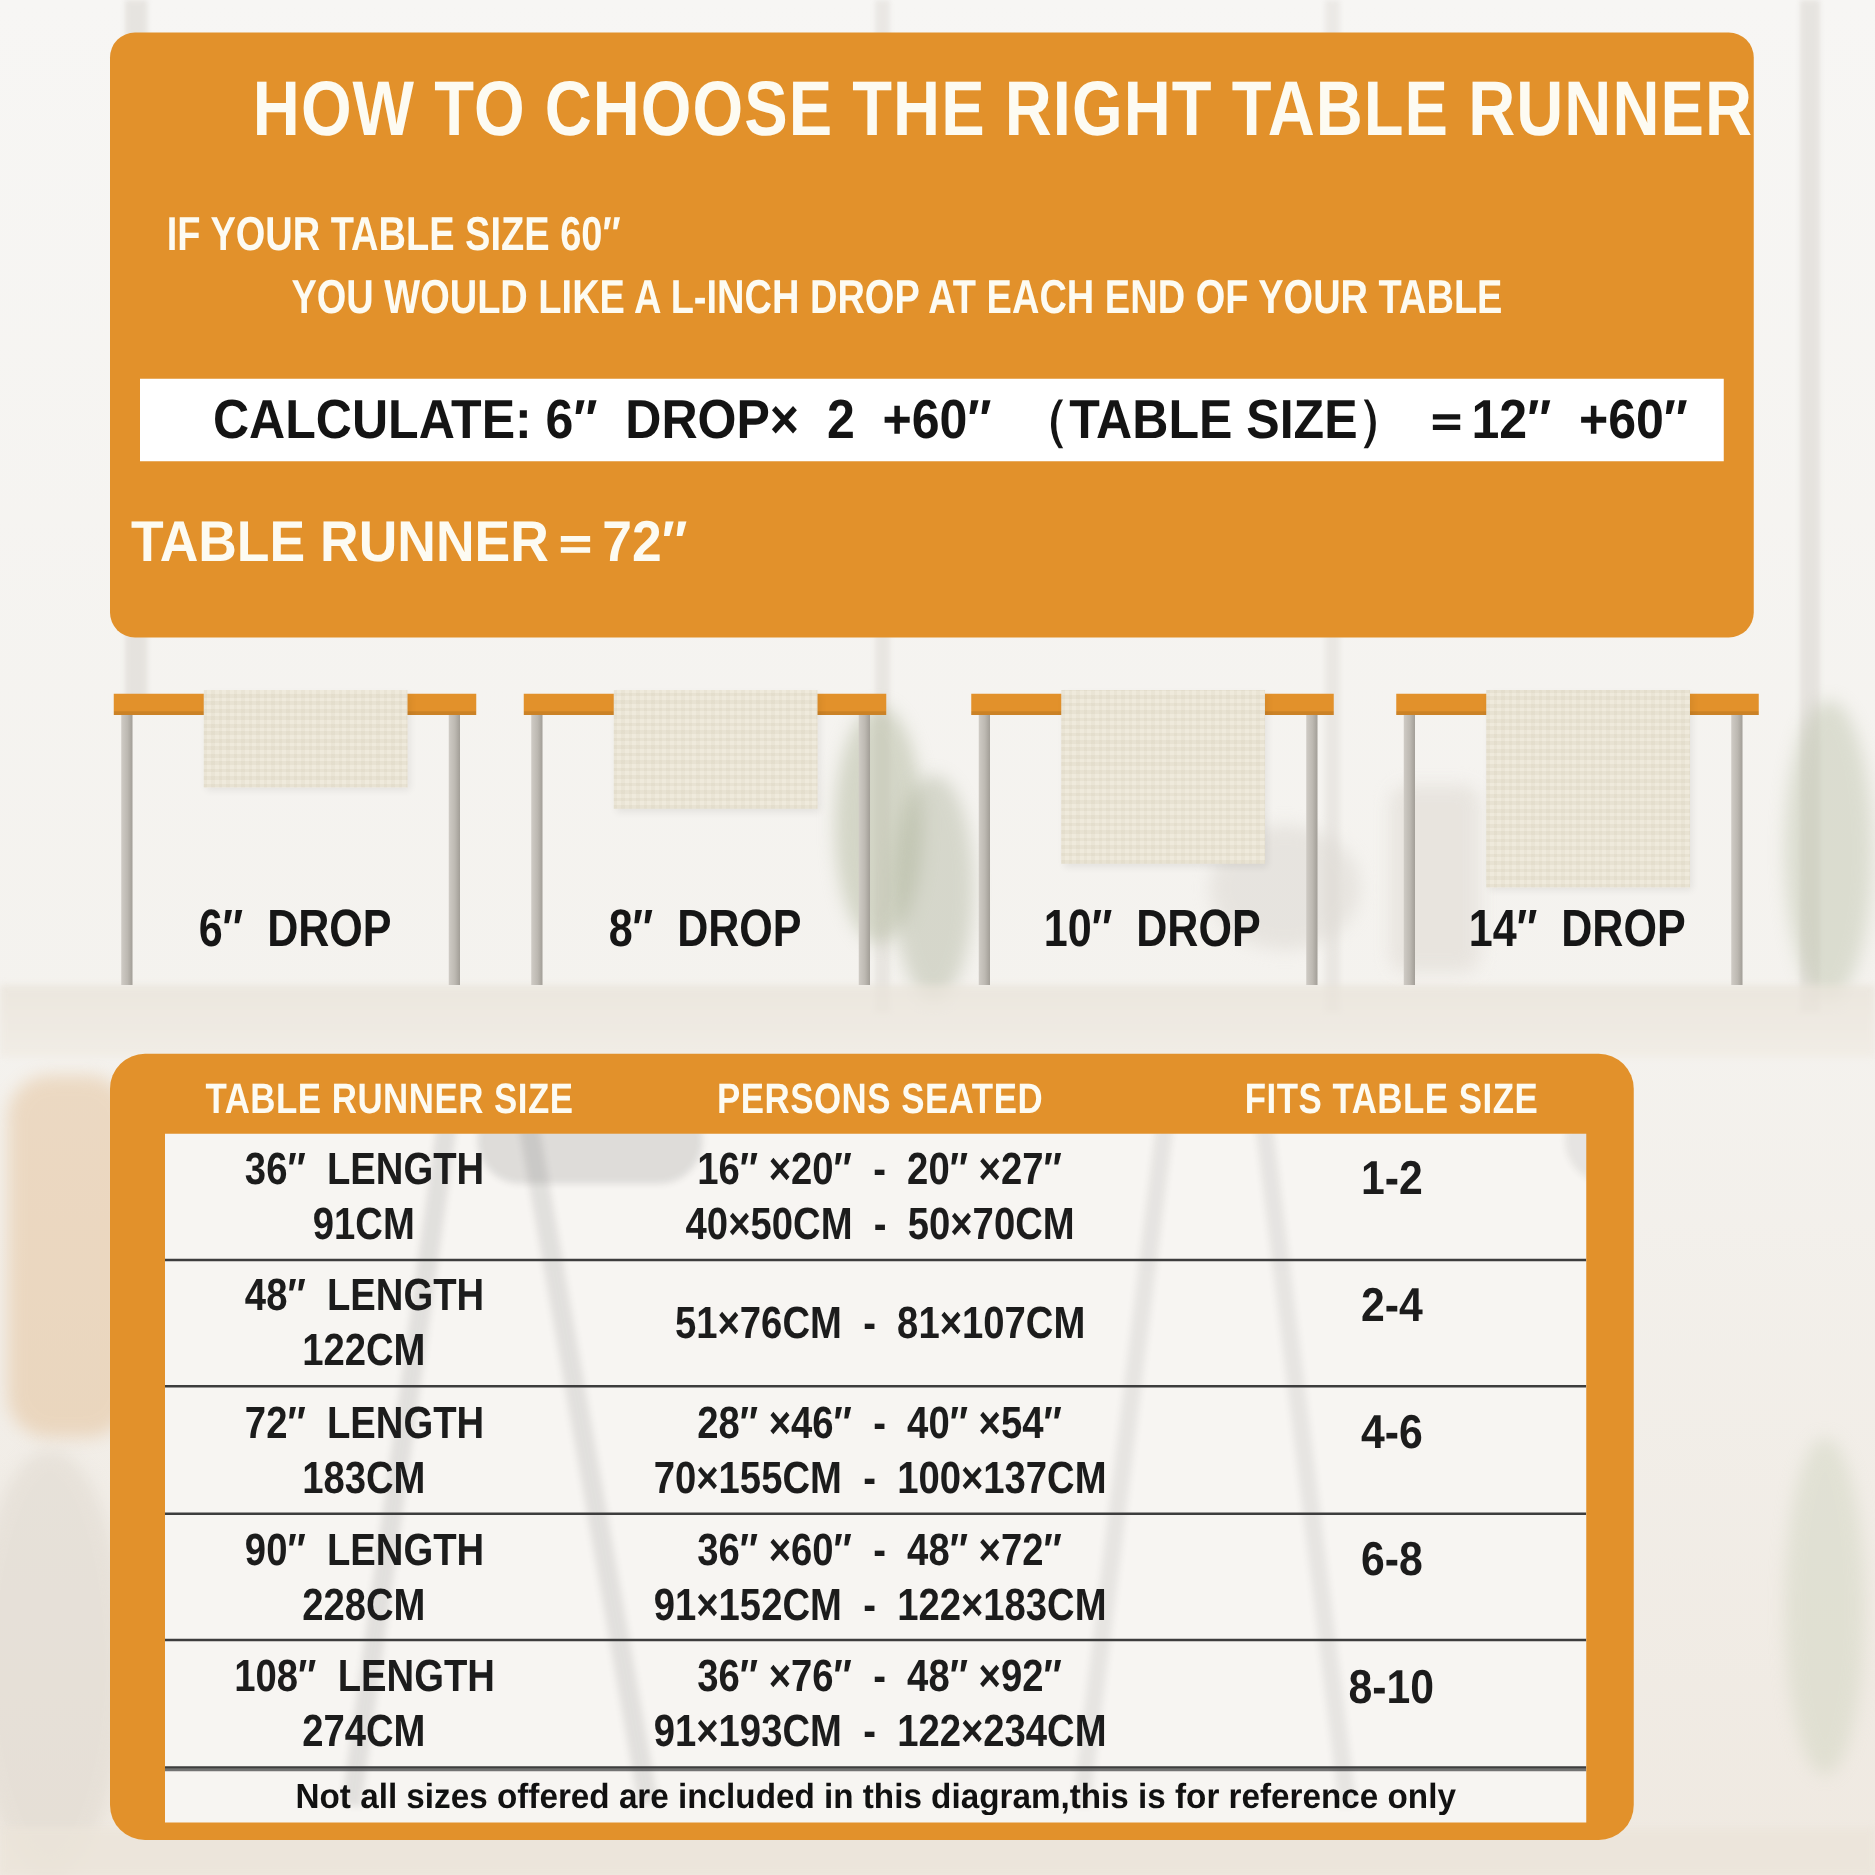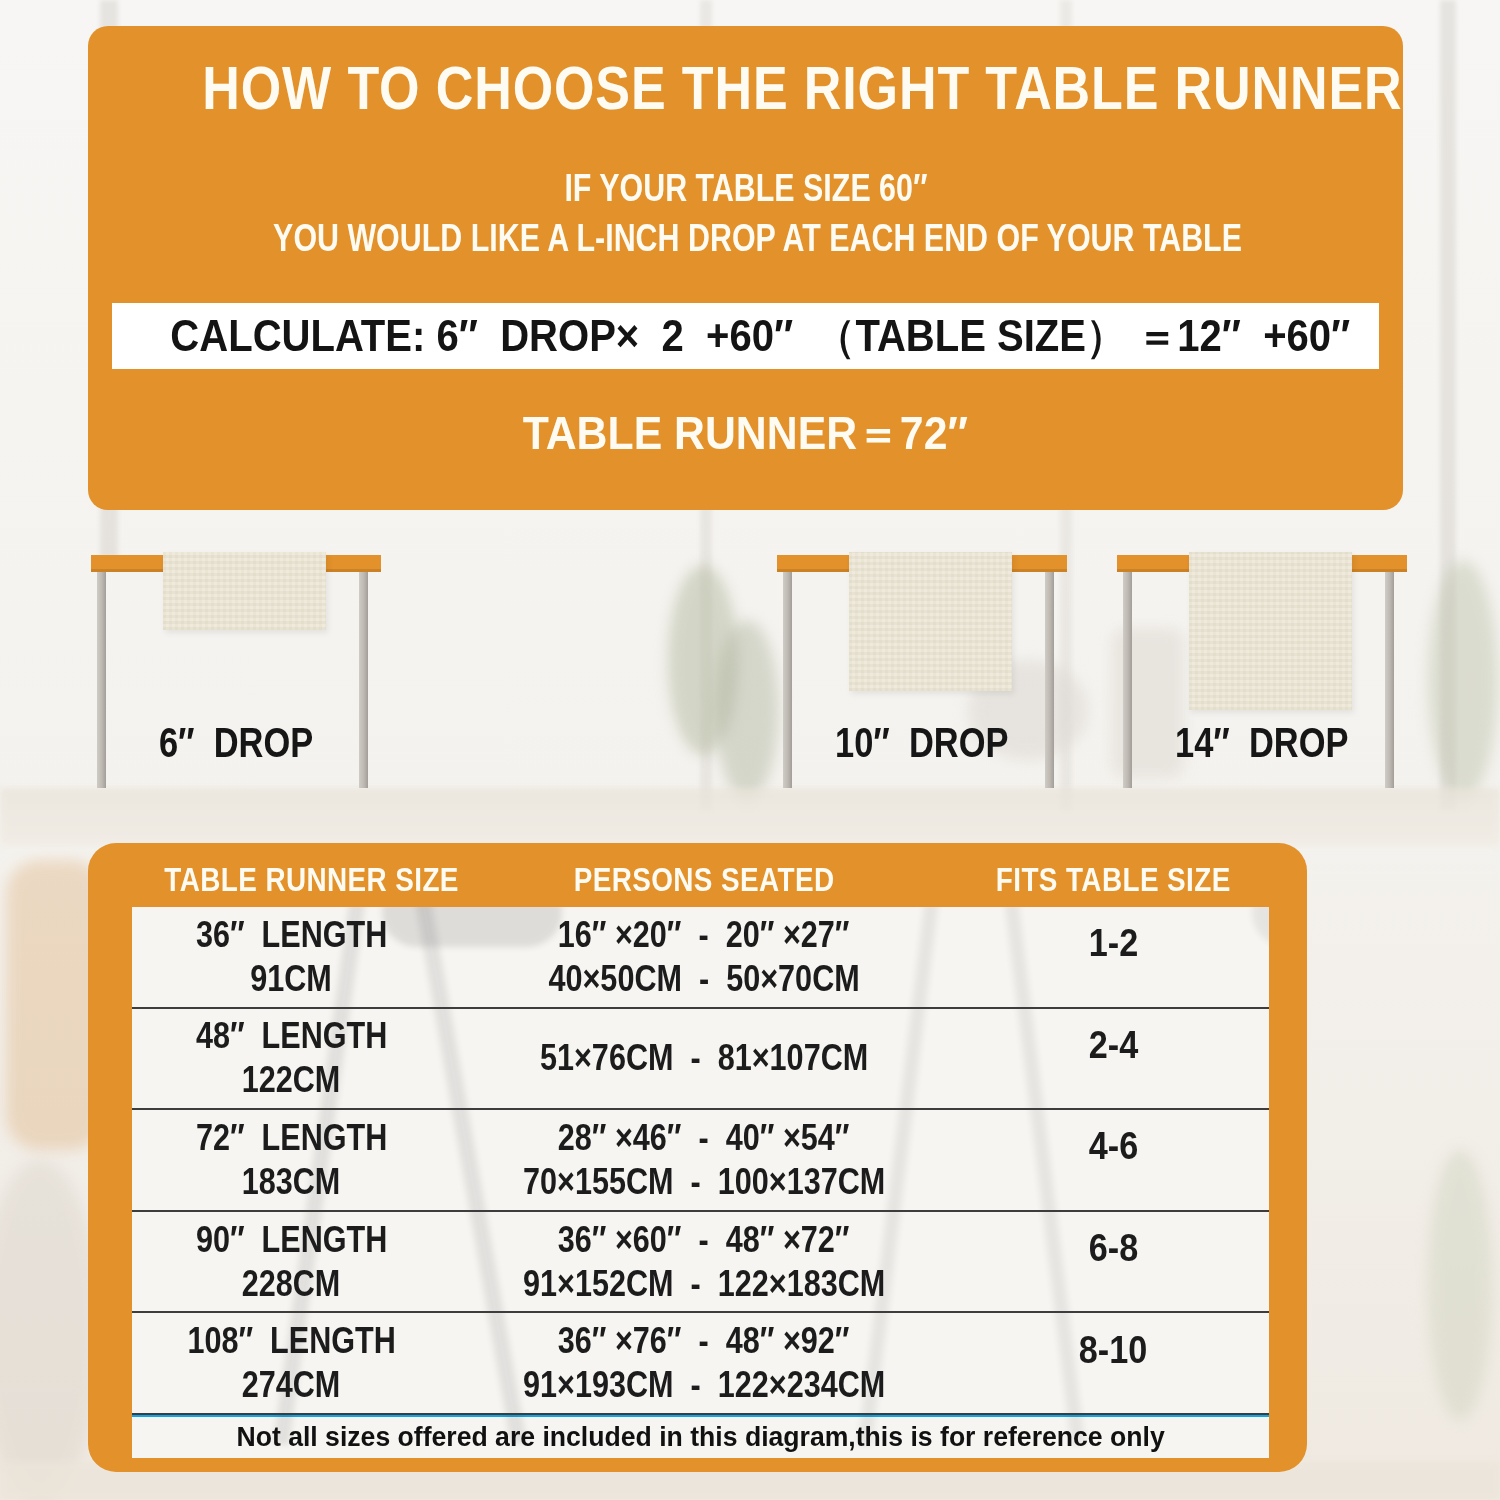--- a/index.html
+++ b/index.html
@@ -12,21 +12,21 @@
   .bg{position:absolute; inset:0;}
   .bg .shape{position:absolute;}
   .win{background:#d7d3cd; filter:blur(2px); opacity:.5;}
   .blob{border-radius:50%; filter:blur(7px);}
   .floorband{left:0; top:788px; width:1500px; height:58px;
     background:linear-gradient(180deg,#e9e3d9,#f0ebe3); opacity:.75; filter:blur(3px);}
   .bottomband{left:0; top:1462px; width:1500px; height:38px; background:#ece5da; opacity:.8; filter:blur(3px);}
   
   .banner{
     position:absolute; left:88px; top:26px; width:1315px; height:484px;
-    background:#e2912b; border-radius:20px; text-align:center; color:#fdfbf2;
+    background:#e2912b; border-radius:20px; color:#fdfbf2;
   }
   .cond{display:inline-block; white-space:pre; transform-origin:50% 50%;}
   .title{position:absolute; left:0; right:0; top:30px; margin:0; font-size:62px; line-height:64px; font-weight:bold;}
   .title .cond{transform:scaleX(.84); letter-spacing:1px;}
   .sub{position:absolute; left:0; right:0; font-size:38px; line-height:44px;}
   .sub .cond{transform:scaleX(.8);}
   .sub1{top:140px;}
   .sub2{top:190px;padding-left:24px;}
   .calc-bar{
     position:absolute; left:24px; right:24px; top:277px; height:66px;
@@ -79,21 +79,21 @@
   .row{
     position:relative; flex:1; display:grid; grid-template-columns:28% 44.6% 27.4%;
     align-items:center; text-align:center; border-bottom:2px solid #3d3d3d;
   }
   .row:nth-child(6){border-bottom:none;}  
   .cell{position:relative;}
   .l1,.l2{font-size:36px; line-height:44px; white-space:pre;}
   .cell .cond{transform:scaleX(.85);}
   .c3 .cond{transform:translateY(-13px) scaleX(.9); font-size:38px;}
   .footnote{
-    height:41px; border-top:2px solid #0ea5e9; text-align:center;
+    height:41px; border-top:2px solid #737373; text-align:center;
     font-size:28px; line-height:40px; color:#111;
   }
   .footnote .cond{transform:scaleX(.95);}
 </style>
 </head>
 <body>
 
 <div class="page">
 
   <div class="bg">
@@ -122,20 +122,27 @@
   </section>
 
   <section class="drops">
     <div class="unit u1">
       <div class="tabletop"></div>
       <div class="leg leg-l"></div>
       <div class="leg leg-r"></div>
       <div class="runner"></div>
       <div class="drop-label"><span class="cond">6″  DROP</span></div>
     </div>
+    <div class="unit u2">
+      <div class="tabletop"></div>
+      <div class="leg leg-l"></div>
+      <div class="leg leg-r"></div>
+      <div class="runner"></div>
+      <div class="drop-label"><span class="cond">8″  DROP</span></div>
+    </div>
     <div class="unit u3">
       <div class="tabletop"></div>
       <div class="leg leg-l"></div>
       <div class="leg leg-r"></div>
       <div class="runner"></div>
       <div class="drop-label"><span class="cond">10″  DROP</span></div>
     </div>
     <div class="unit u4">
       <div class="tabletop"></div>
       <div class="leg leg-l"></div>

